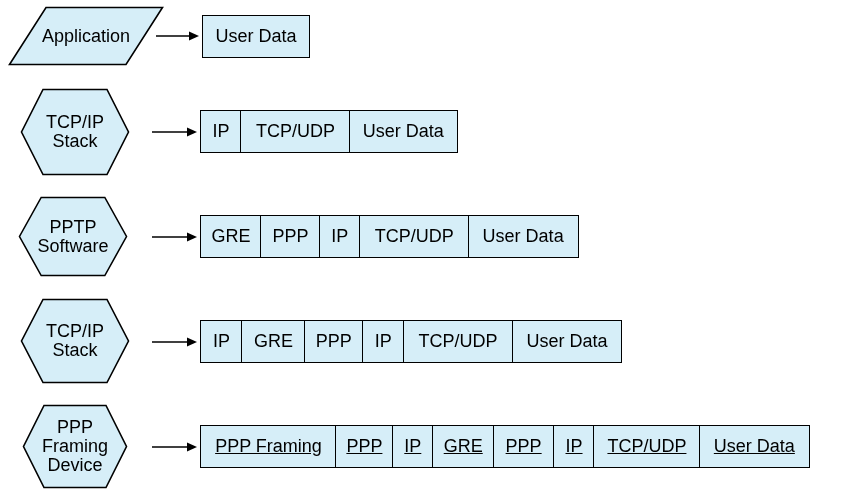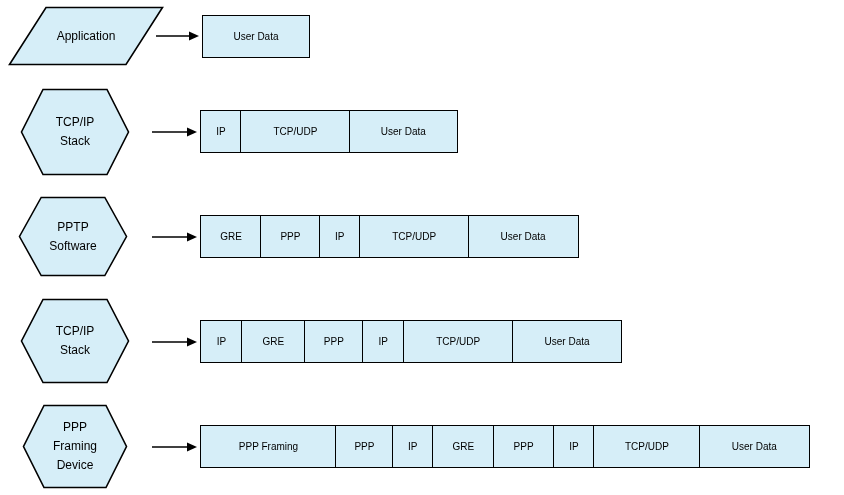--- a/index.html
+++ b/index.html
@@ -24,41 +24,41 @@
     width: 100%; height: 100%;
   }
   .stage polygon {
     fill: var(--shape-fill, #D6EEF8);
     stroke: var(--shape-stroke, #000);
     stroke-width: 1.6;
   }
   .stage-label {
     position: relative;
     text-align: center;
-    font-size: 12px;
+    font-size: 18px;
     line-height: 19px;
     white-space: nowrap;
   }
   .arrow { position: absolute; }
   .arrow line { stroke: var(--shape-stroke, #000); stroke-width: 1.3; }
   .arrow polygon { fill: var(--shape-stroke, #000); }
   .bar {
     position: absolute;
     display: flex;
     height: 43px;
   }
   .cell {
     box-sizing: border-box;
     height: 43px;
     border: 1.6px solid var(--shape-stroke, #000);
     background: var(--shape-fill, #D6EEF8);
     display: flex;
     align-items: center;
     justify-content: center;
-    font-size: 10px;
+    font-size: 18px;
     white-space: nowrap;
   }
   .cell + .cell { margin-left: -1.6px; }
 </style>
 </head>
 <body>
 
 <div class="canvas">
 
   <div class="stage" style="left:8px; top:6px; width:156px; height:60px;">
@@ -146,21 +146,21 @@
     <div class="stage-label">
       <div>PPP</div>
       <div>Framing</div>
       <div>Device</div>
     </div>
   </div>
   <svg class="arrow" style="left:152px; top:441px;" width="46" height="12" viewBox="0 0 46 12">
     <line x1="0" y1="6" x2="35" y2="6"></line>
     <polygon points="35,1.5 45,6 35,10.5"></polygon>
   </svg>
-  <div class="bar" style="left:200px; top:425px;">
+  <div class="bar" style="left:200px; top:425px;text-decoration:underline;">
     <div class="cell" style="width:137px;">PPP Framing</div>
     <div class="cell" style="width:58px;">PPP</div>
     <div class="cell" style="width:42px;">IP</div>
     <div class="cell" style="width:62px;">GRE</div>
     <div class="cell" style="width:62px;">PPP</div>
     <div class="cell" style="width:42px;">IP</div>
     <div class="cell" style="width:107px;">TCP/UDP</div>
     <div class="cell" style="width:111px;">User Data</div>
   </div>
 

